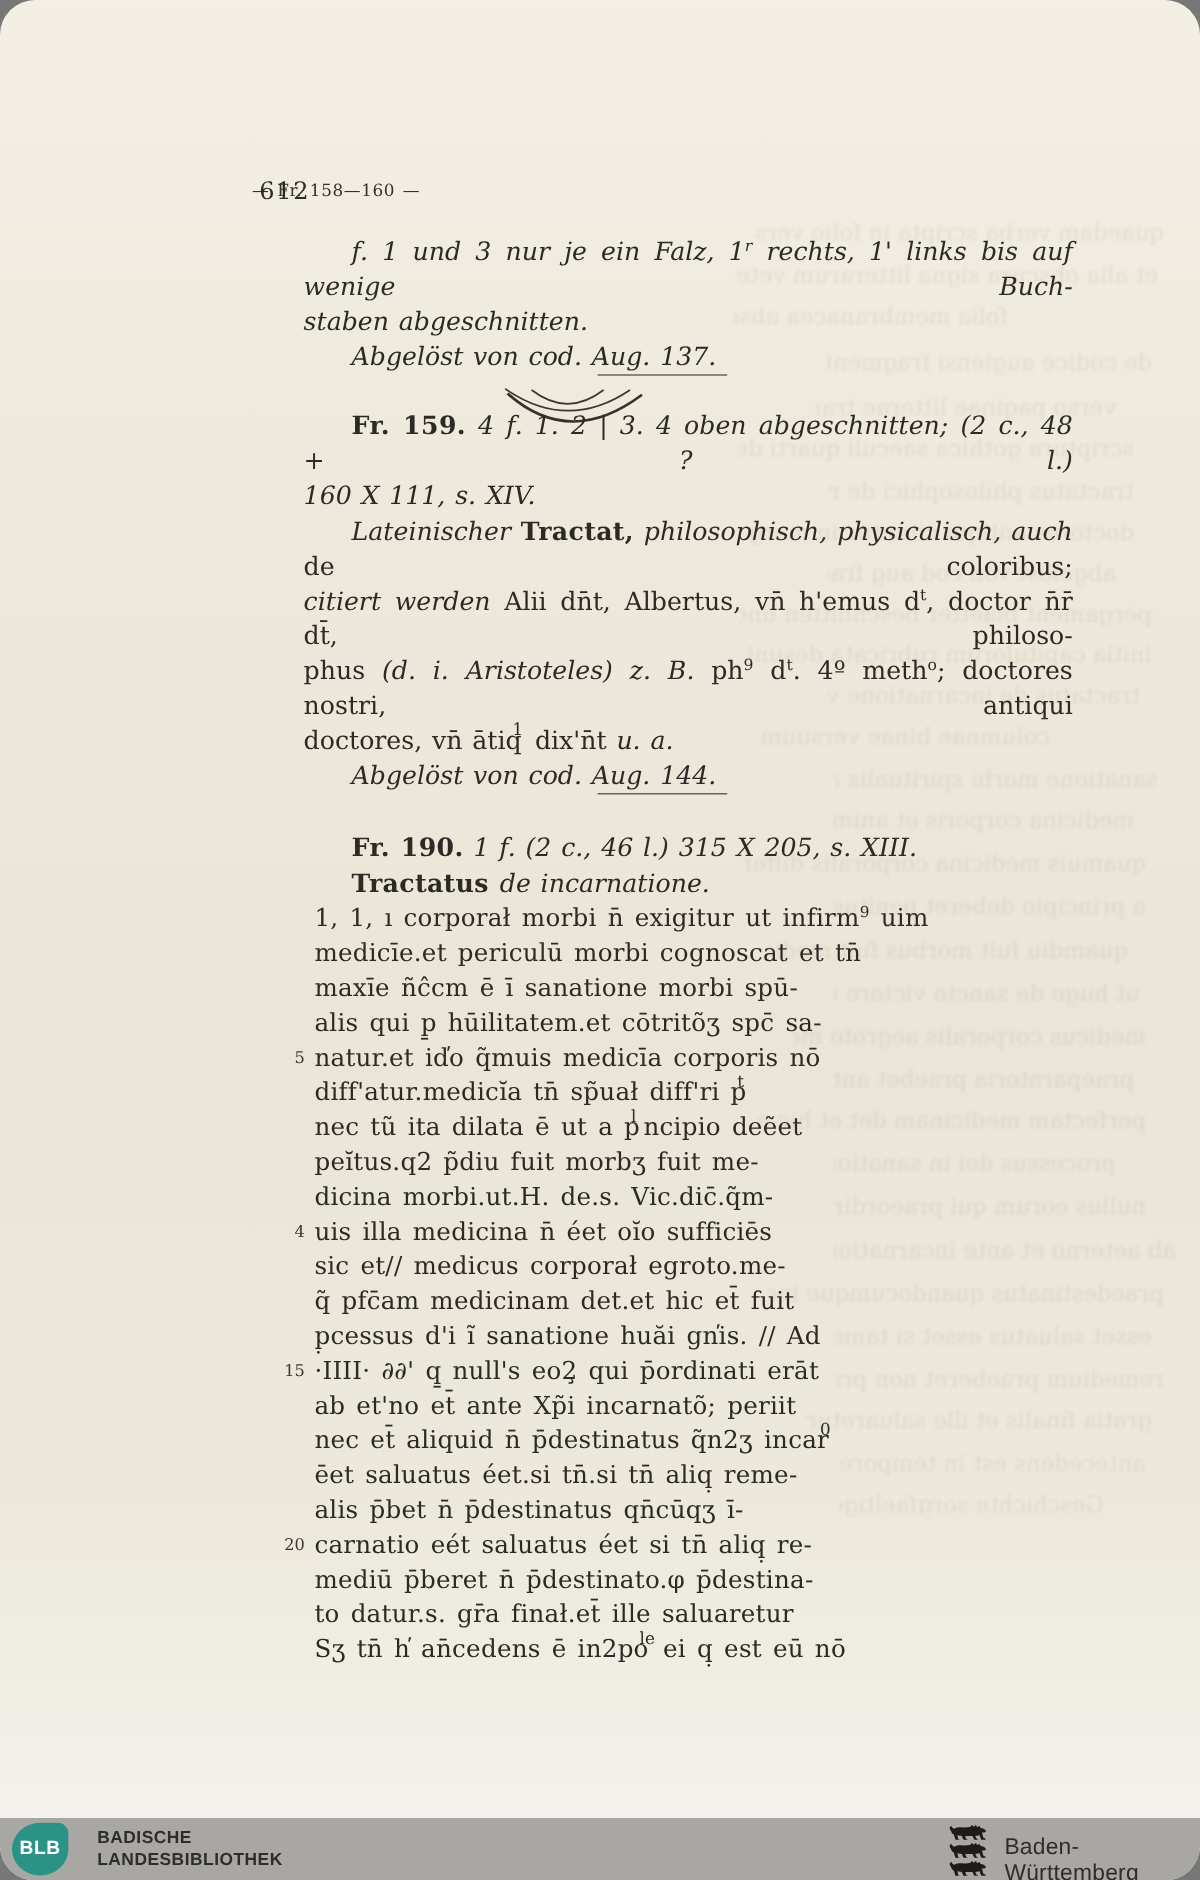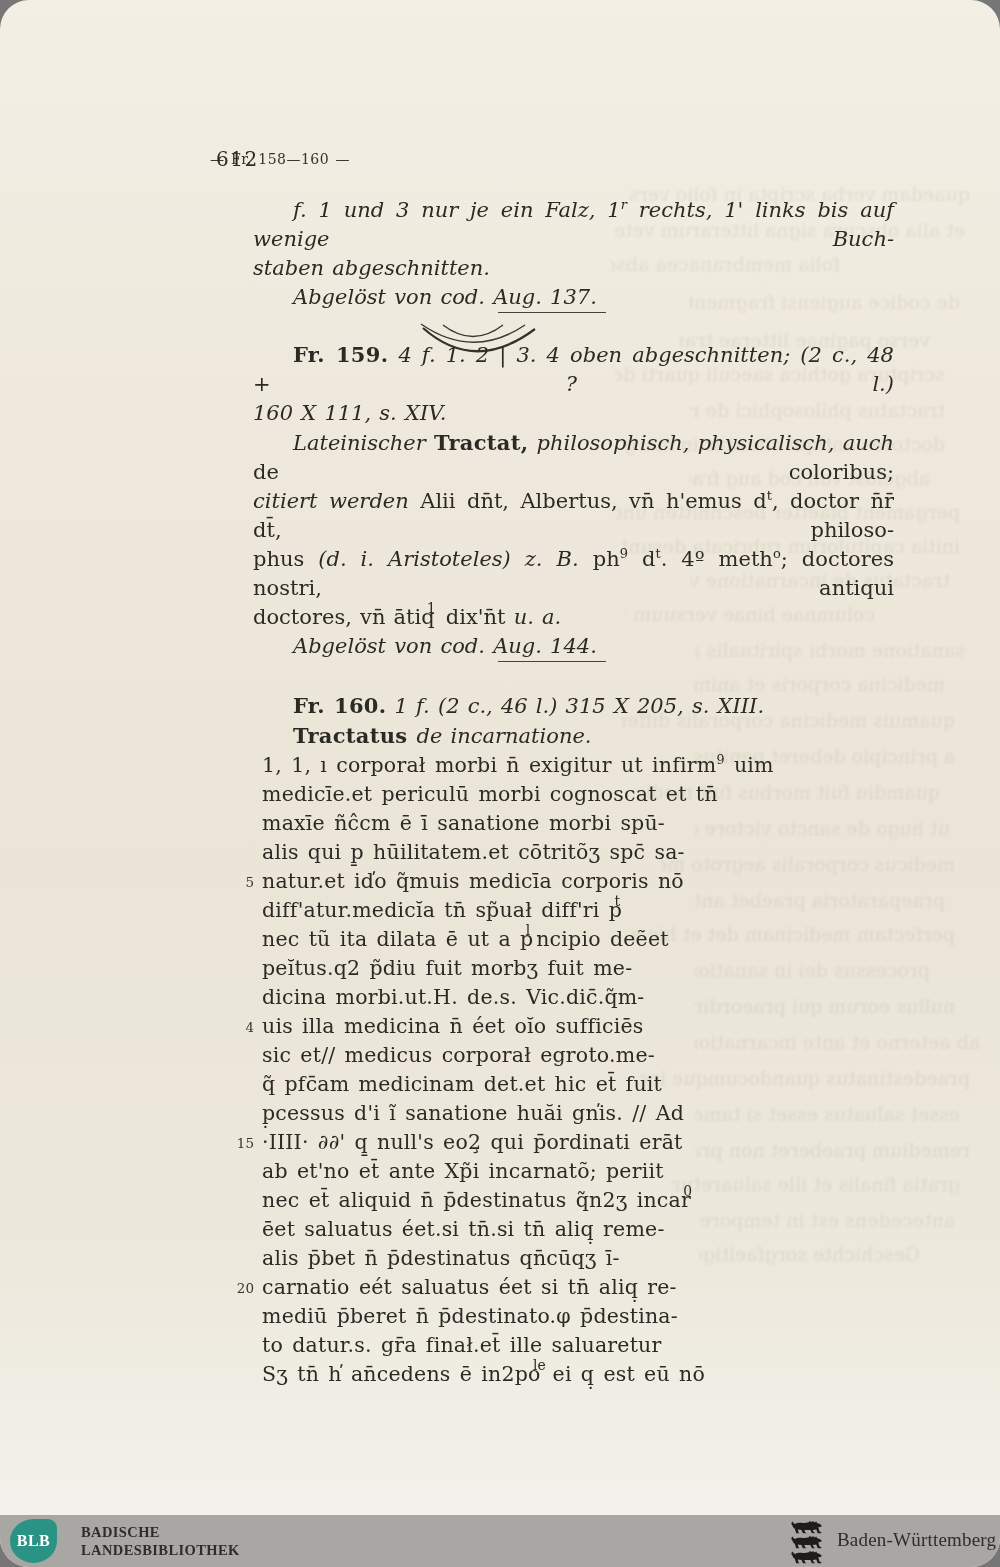--- a/index.html
+++ b/index.html
@@ -25,21 +25,21 @@
   .s-b{font-weight:bold;letter-spacing:.3px;}
   .divider{height:0;border-top:1.6px solid #49443b;width:108px;margin:0 auto;}
   .sp-after{margin-bottom:27px;}
   .sp-after2{margin-bottom:29px;}
   sup{font-size:.62em;line-height:0;vertical-align:super;}
   .ov{display:inline-block;width:.2em;font-size:.68em;line-height:0;transform:translate(-.55em,-.8em);}
   .t-line{position:relative;height:29px;line-height:29px;padding-left:52px;white-space:nowrap;font-size:20.5px;}
   .t-text{word-spacing:2.5px;letter-spacing:.2px;}
   .lnum{position:absolute;left:14px;top:1px;width:30px;text-align:right;font-size:13.5px;color:#3a362f;}
   .quire{position:absolute;left:405px;top:322px;pointer-events:none;}
-  .footer{position:absolute;left:0;top:1515px;width:1000px;height:52px;font-family:Liberation Serif, serif;}
+  .footer{position:absolute;left:0;top:1515px;width:1000px;height:52px;font-family:Liberation Sans, sans-serif;}
   .blb-logo{
     position:absolute;left:10px;top:4px;width:47px;height:44px;
     color:#fff;font-weight:bold;font-size:16px;letter-spacing:.5px;
     display:flex;align-items:center;justify-content:center;
     border-radius:50% 9px 50% 50%;
   }
   .lib-name{position:absolute;left:67px;top:8px;font-size:14.5px;font-weight:bold;line-height:18px;letter-spacing:.4px;}
   .crest{position:absolute;left:789px;top:5px;}
   .region{position:absolute;left:837px;top:14px;font-size:19px;letter-spacing:.2px;}
 </style>
@@ -104,21 +104,21 @@
     <div class="line indent fill"><span class="s-b">Fr. 159.</span><span class="s-i">  4 f. 1.  2 | 3.  4 oben abgeschnitten;  (2 c., 48 + ? l.)</span></div>
     <div class="line"><span class="s-i">160 X 111, s. XIV.</span></div>
     <div class="line indent fill"><span class="s-i">Lateinischer </span><span class="s-b">Tractat,</span><span class="s-i"> philosophisch, physicalisch, auch </span><span class="s-n">de coloribus;</span></div>
     <div class="line fill"><span class="s-i">citiert werden </span><span class="s-n">Alii dn̄t, Albertus, vn̄ h'emus d<sup>t</sup>, doctor n̄r̄ dt̄, philoso-</span></div>
     <div class="line fill"><span class="s-n">phus </span><span class="s-i">(d. i. Aristoteles) z. B. </span><span class="s-n">ph<sup>9</sup> d<sup>t</sup>. 4º meth<sup>o</sup>;  doctores nostri, antiqui</span></div>
     <div class="line"><span class="s-n">doctores, vn̄ ātiq<span class="ov">1</span> dix'n̄t </span><span class="s-i">u. a.</span></div>
     <div class="line indent"><span class="s-i">Abgelöst von cod. Aug. 144.</span></div>
 
     <div class="divider sp-after2"></div>
 
-    <div class="line indent"><span class="s-b">Fr. 160.</span><span class="s-i">  1 f. (2 c., 46 l.) 315 X 205, s. XIII.</span></div>
+    <div class="line indent"><span class="s-b">Fr. 190.</span><span class="s-i">  1 f. (2 c., 46 l.) 315 X 205, s. XIII.</span></div>
     <div class="line indent"><span class="s-b">Tractatus </span><span class="s-i">de incarnatione.</span></div>
 
     <div id="transcription">
         <div class="t-line"><span class="lnum"></span><span class="t-text">1, 1, ı corporał morbi n̄ exigitur ut infirm<sup>9</sup> uim</span></div>
         <div class="t-line"><span class="lnum"></span><span class="t-text">medicīe.et periculū morbi cognoscat et tn̄</span></div>
         <div class="t-line"><span class="lnum"></span><span class="t-text">maxīe ñĉcm ē ī sanatione morbi spū-</span></div>
         <div class="t-line"><span class="lnum"></span><span class="t-text">alis qui p̱ hūilitatem.et cōtritõʒ spc̄ sa-</span></div>
         <div class="t-line"><span class="lnum">5</span><span class="t-text">natur.et id̕o q̃muis medicīa corporis nō</span></div>
         <div class="t-line"><span class="lnum"></span><span class="t-text">diff'atur.medicĭa tn̄ sp̃uał diff'ri p<span class="ov">t</span></span></div>
         <div class="t-line"><span class="lnum"></span><span class="t-text">nec tũ ita dilata ē ut a p<span class="ov">l</span>ncipio deẽet</span></div>

